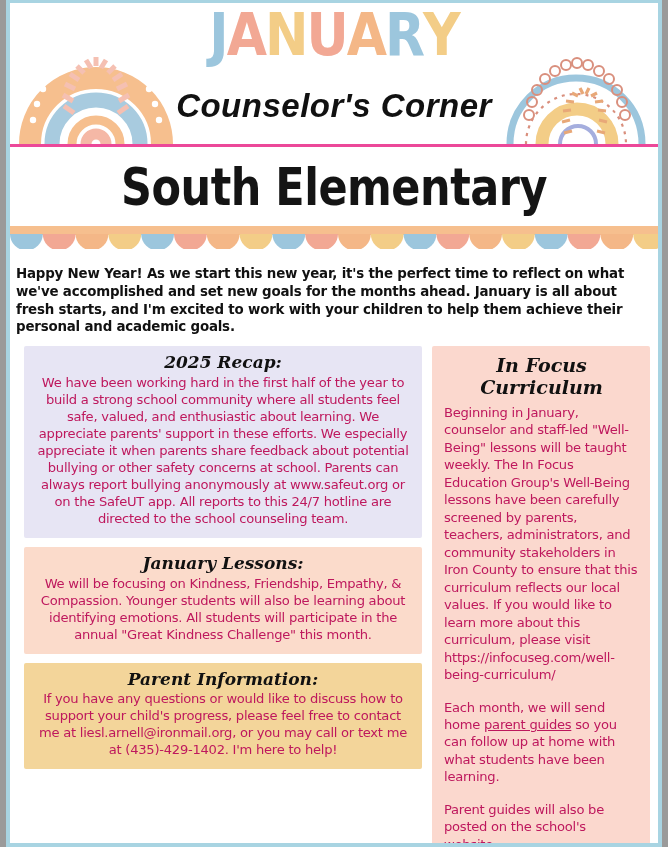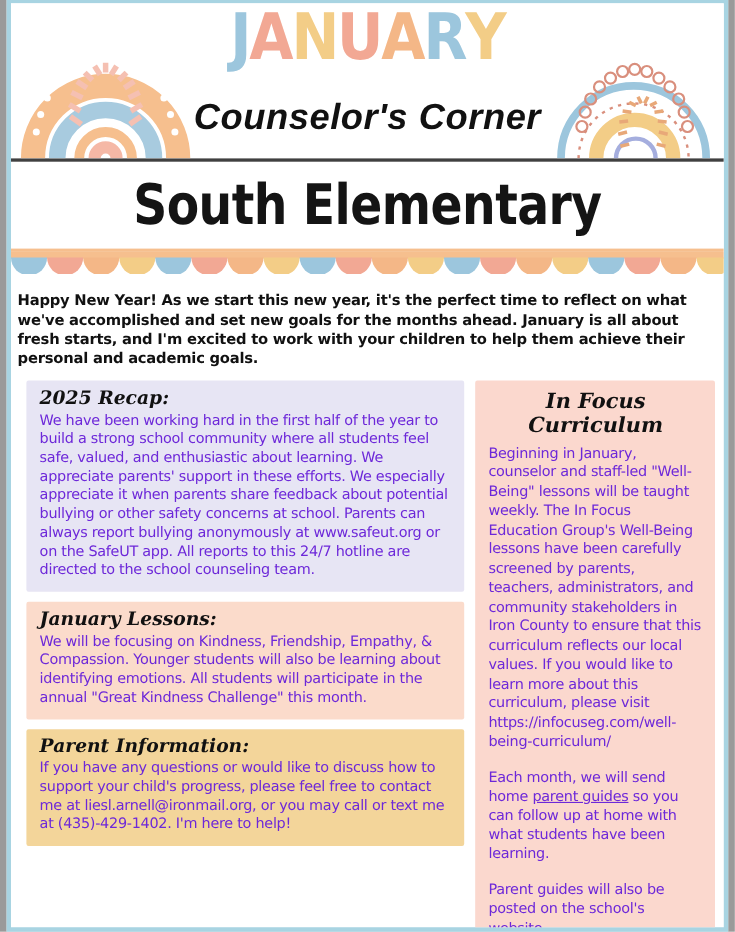--- a/index.html
+++ b/index.html
@@ -51,21 +51,21 @@
   }
   .rainbow{position:absolute;top:0;z-index:1;}
   .rainbow.left{left:6px;}
   .rainbow.right{right:2px;}
 
   
   .band{
     position:relative;
     height:79px;
     background:#ffffff;
-    border-top:3px solid #404040;
+    border-top:3px solid #ec4899;
     border-bottom:3px solid #f6bf8e;
     display:flex;align-items:center;justify-content:center;
   }
   .school-name{
     font-family:"DejaVu Sans", sans-serif;
     font-weight:bold;
     font-size:43px;
     color:#141414;
     letter-spacing:-0.5px;
     transform:scaleY(1.18);
@@ -85,21 +85,21 @@
     line-height:1.33;
     color:#111;
     letter-spacing:-0.2px;
   }
   .columns{
     display:flex;
     gap:10px;
     padding:10px 10px 0 14px;
     align-items:flex-start;
   }
-  .col-left{width:398px;flex:0 0 398px;}
+  .col-left{width:398px;flex:0 0 398px;text-align:center;}
   .col-right{width:218px;flex:0 0 218px;}
 
   .card{
     border-radius:2px;
     padding:7px 12px 11px 12px;
     margin-bottom:9px;
     box-sizing:border-box;
   }
   .card-heading{
     font-family:"DejaVu Serif", serif;
@@ -108,21 +108,21 @@
     font-size:17px;
     color:#111;
     line-height:1.15;
     margin:0 0 1px 0;
     letter-spacing:0px;
   }
   .card-body{
     font-family:"DejaVu Sans", sans-serif;
     font-size:13.1px;
     line-height:1.30;
-    color:#6d28d9;
+    color:#be185d;
     letter-spacing:-0.25px;
   }
   .card.recap{background:#e7e5f4;}
   .card.lessons{background:#fbdbcb;}
   .card.contact{background:#f3d59a;}
   .card.focus{
     background:#fbd8ce;
     padding:9px 11px 14px 12px;
     min-height:462px;
   }

